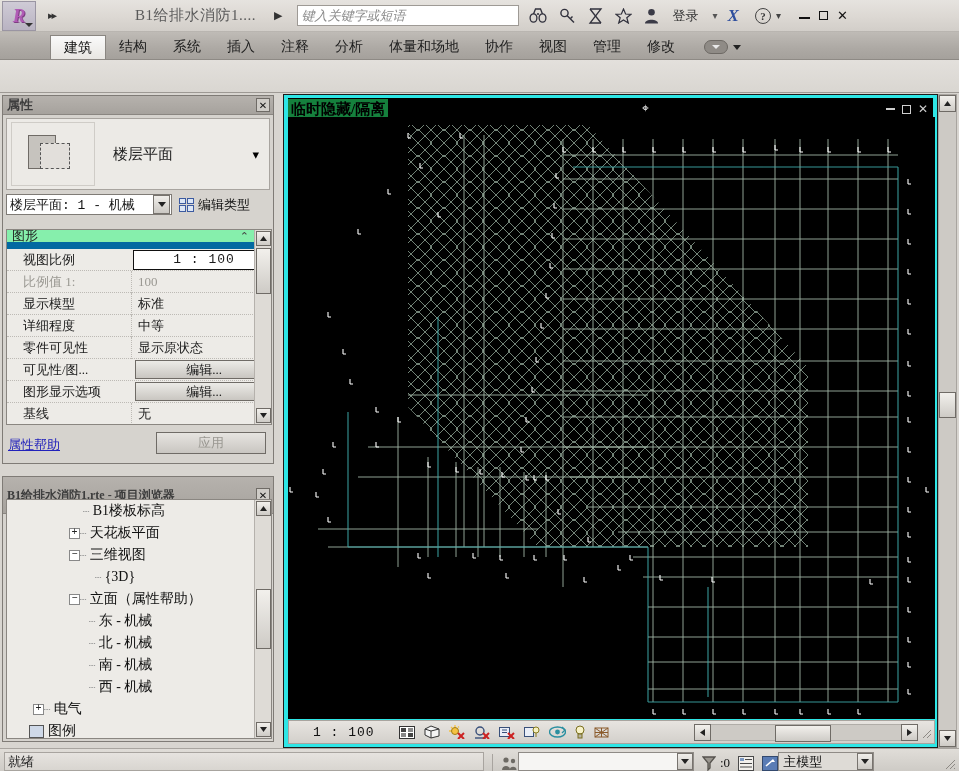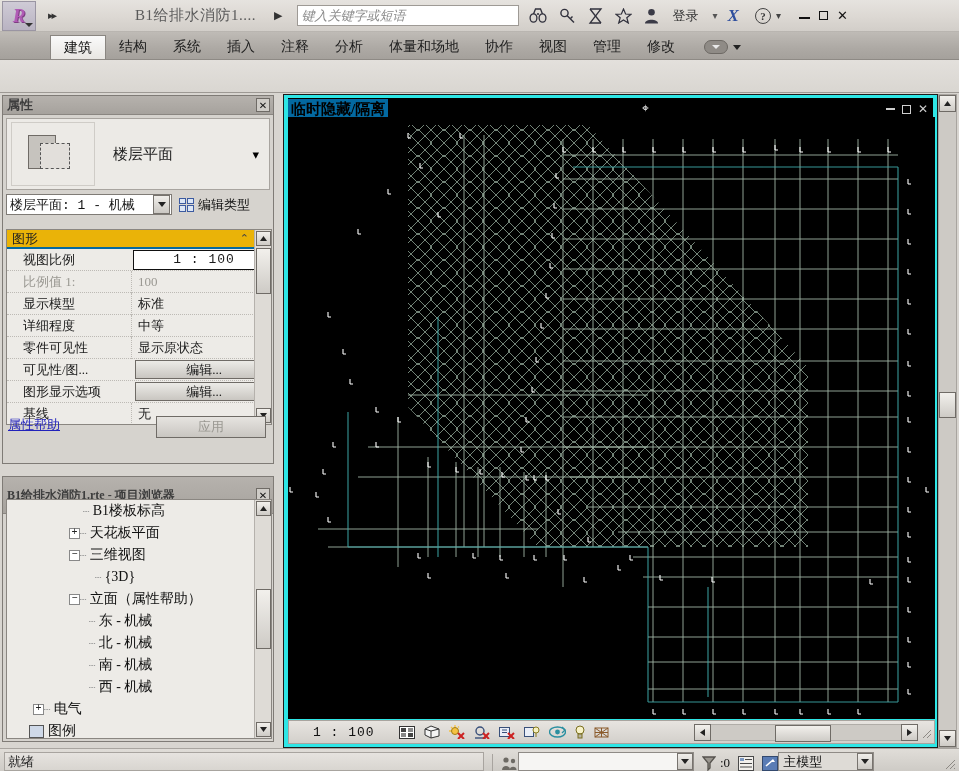--- a/index.html
+++ b/index.html
@@ -166,22 +166,22 @@
   .etype-ico i.b{left:8px;top:0;width:7px;height:6px;}
   .etype-ico i.c{left:0;top:7px;width:7px;height:7px;}
   .etype-ico i.d{left:8px;top:7px;width:7px;height:7px;}
   .etype-lbl { font-size:13px; color:#111; font-family:Liberation Mono, monospace;}
 
   .proplist {
     position:absolute; left:3px; top:133px; width:266px; height:196px;
     background:#edebe7; border:1px solid #8a8681; overflow:hidden;
   }
   .grp-head {
-    height:19px; background:#eab308; display:flex; align-items:center;
-    padding-left:5px; border-bottom:2px solid #0369a1;
+    height:19px; background:#86efac; display:flex; align-items:center;
+    padding-left:5px; border-bottom:7px solid #0369a1;
   }
   .grp-head .g {
     font-size:13px; color:#222; font-family:"Liberation Serif",serif;
   }
   .chev { margin-left:auto; margin-right:22px; font-size:11px; color:#444; }
   .prow { display:flex; height:22px; align-items:center; border-bottom:1px dotted #bdbab5; }
   .pname {
     width:124px; padding-left:16px; font-size:13px; color:#1a1a1a;
     font-family:"Liberation Serif",serif; white-space:nowrap;
   }
@@ -208,22 +208,22 @@
     display:flex; flex-direction:column; align-items:center;
   }
   .sbtn {
     width:15px;height:15px; margin:1px;
     background:linear-gradient(to bottom,#f2f0ec,#cecbc6); border:1px solid #6f6b66;
     display:flex;align-items:center;justify-content:center;
   }
   .sthumb { width:15px; height:46px; margin:1px;
     background:linear-gradient(to bottom,#f2f0ec,#cecbc6); border:1px solid #6f6b66; }
   .palette-foot {
-    position:absolute; left:3px; bottom:21px; width:266px; height:26px;
-    display:flex; align-items:flex-start;margin-top:36px;
+    position:absolute; left:3px; bottom:9px; width:266px; height:26px;
+    display:flex; align-items:flex-end;margin-top:36px;
   }
   .help-link {
     font-size:13px; color:#2222bb; text-decoration:underline; margin-left:2px;
     font-family:"Liberation Serif",serif;
   }
   .applybtn {
     margin-left:auto; margin-right:6px; width:110px; height:22px;
     background:linear-gradient(to bottom,#e6e4e0,#c9c6c1); border:1px solid #6f6b66;
     display:flex;align-items:center;justify-content:center;
     font-size:13px; color:#9a9892; font-family:"Liberation Serif",serif;
@@ -268,21 +268,21 @@
   .viewwin {
     position:absolute; left:283px; top:94px; width:655px; height:654px;
     background:#2ee6e6;
     border:1px solid #1b1b1b;
   }
   .view-titlebar {
     position:absolute; left:4px; top:3px; right:4px; height:22px;
     background:#000; display:flex; align-items:center;
   }
   .view-tag {
-    background:#0369a1; color:#000; font-size:15px; font-weight:bold;
+    background:#15803d; color:#000; font-size:15px; font-weight:bold;
     padding:1px 3px; font-family:"Liberation Serif",serif; white-space:nowrap;
     line-height:18px;
   }
   .view-ctl { margin-left:auto; display:flex; align-items:center; gap:7px;
     padding-right:5px; color:#cfcfcf; font-size:12px; font-weight:bold;}
   .view-ctl .mn { width:9px; height:2px; background:#cfcfcf; }
   .view-ctl .sq { width:9px; height:9px; border:1.5px solid #cfcfcf; }
   .canvas {
     position:absolute; left:4px; top:22px; width:647px; height:602px;
     background:#000; overflow:hidden;

